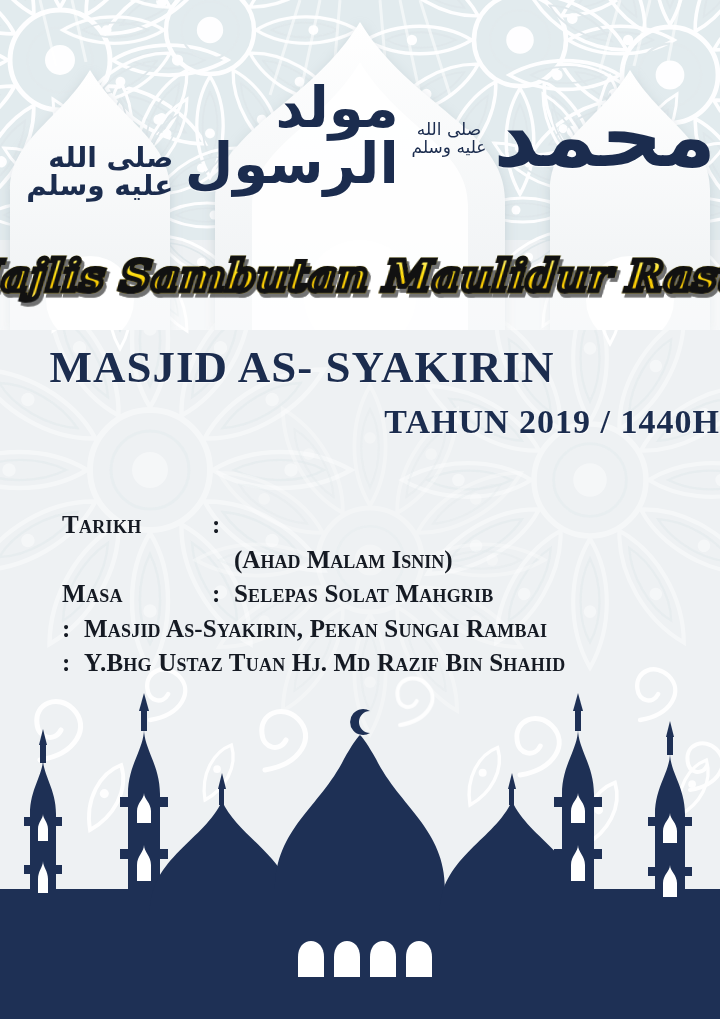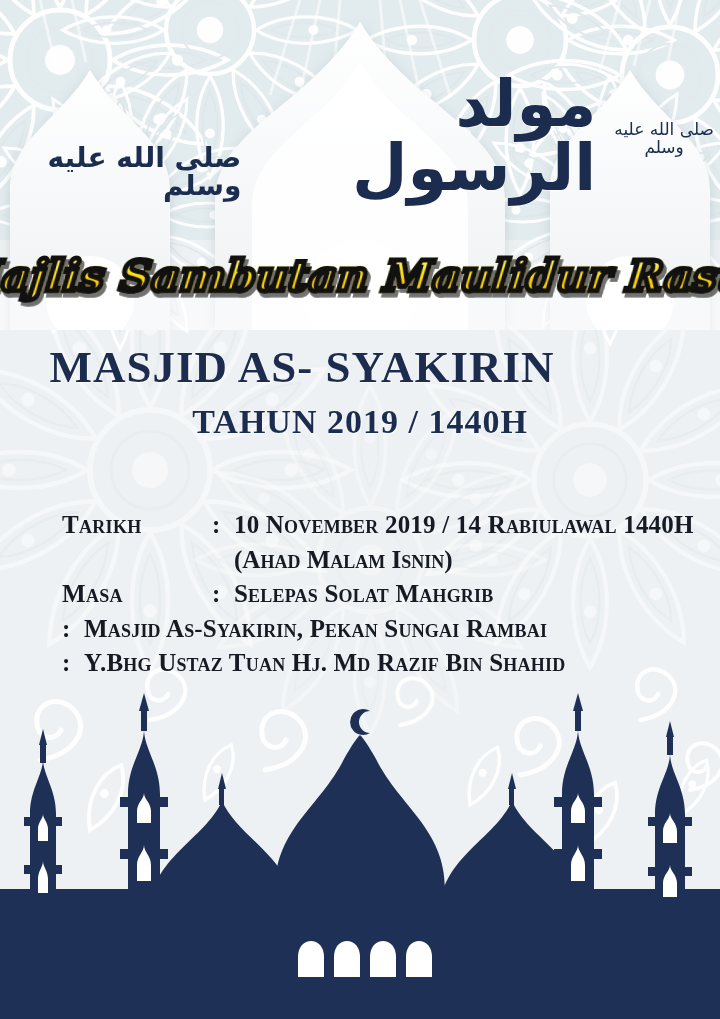--- a/index.html
+++ b/index.html
@@ -42,21 +42,21 @@
     color:#1b2c4e;
     font-family:"DejaVu Sans",sans-serif;
     font-size:17px;line-height:1.05;
     text-align:center;
     margin-right:-6px;
     margin-top:6px;
   }
   .cal-main{
     color:#1b2c4e;
     font-family:"DejaVu Sans",sans-serif;
-    font-size:64px;line-height:1;
+    font-size:56px;line-height:1;
     font-weight:700;
     letter-spacing:-1px;
     text-shadow:0 1px 0 rgba(255,255,255,.7);
   }
   .cal-main-sub{
     color:#1b2c4e;
     font-family:"DejaVu Sans",sans-serif;
     font-size:28px;line-height:1;
     font-weight:700;
     align-self:flex-end;
@@ -92,21 +92,21 @@
     position:absolute;left:0;top:344px;width:604px;text-align:center;z-index:5;
     font-family:"Liberation Serif",serif;
     font-weight:700;
     font-size:45px;
     line-height:1.05;
     letter-spacing:1px;
     color:#1b2c4e;
     text-shadow:1px 1px 0 rgba(255,255,255,.6);
   }
   .masjid-year{
-    position:absolute;left:0;top:404px;width:720px;text-align:center;z-index:5;
+    position:absolute;left:0;top:404px;width:720px;text-align:right;z-index:5;
     font-family:"Liberation Serif",serif;
     font-weight:700;
     font-size:34px;
     line-height:1.05;
     letter-spacing:1px;
     color:#1b2c4e;
     text-shadow:1px 1px 0 rgba(255,255,255,.6);
   }
 
   
@@ -265,38 +265,38 @@
 
       <circle cx="90" cy="300" r="44" fill="#ffffff" opacity="0.95"></circle>
       <circle cx="630" cy="300" r="44" fill="#ffffff" opacity="0.95"></circle>
       <circle cx="360" cy="296" r="56" fill="#ffffff" opacity="0.9"></circle>
 
       <rect x="0" y="286" width="720" height="44" fill="#ffffff" opacity="0.55"></rect>
     </svg>
   </div>
 
   <div class="calligraphy">
+    <span class="cal-muhammad">محمد</span>
     <span class="cal-sala-stack">صلى الله عليه وسلم</span>
     <span class="cal-main">مولد الرسول</span>
     <span class="cal-main-sub">صلى الله عليه وسلم</span>
   </div>
 
   <div class="title-wrap">
     <span class="title-script">Majlis Sambutan Maulidur Rasul</span>
   </div>
 
   <div class="masjid-name">MASJID AS- SYAKIRIN</div>
   <div class="masjid-year">TAHUN 2019 / 1440H</div>
 
   <div class="details">
 
     <div class="drow">
       <span class="dlabel">Tarikh</span>
       <span class="dcolon">:</span>
-      <span class="dvalue">10 November 2019 / 14 Rabiulawal 1440H</span>
     </div>
     <div class="dsub">(Ahad Malam Isnin)</div>
 
     <div class="drow">
       <span class="dlabel">Masa</span>
       <span class="dcolon">:</span>
       <span class="dvalue">Selepas Solat Mahgrib</span>
     </div>
 
     <div class="drow">

